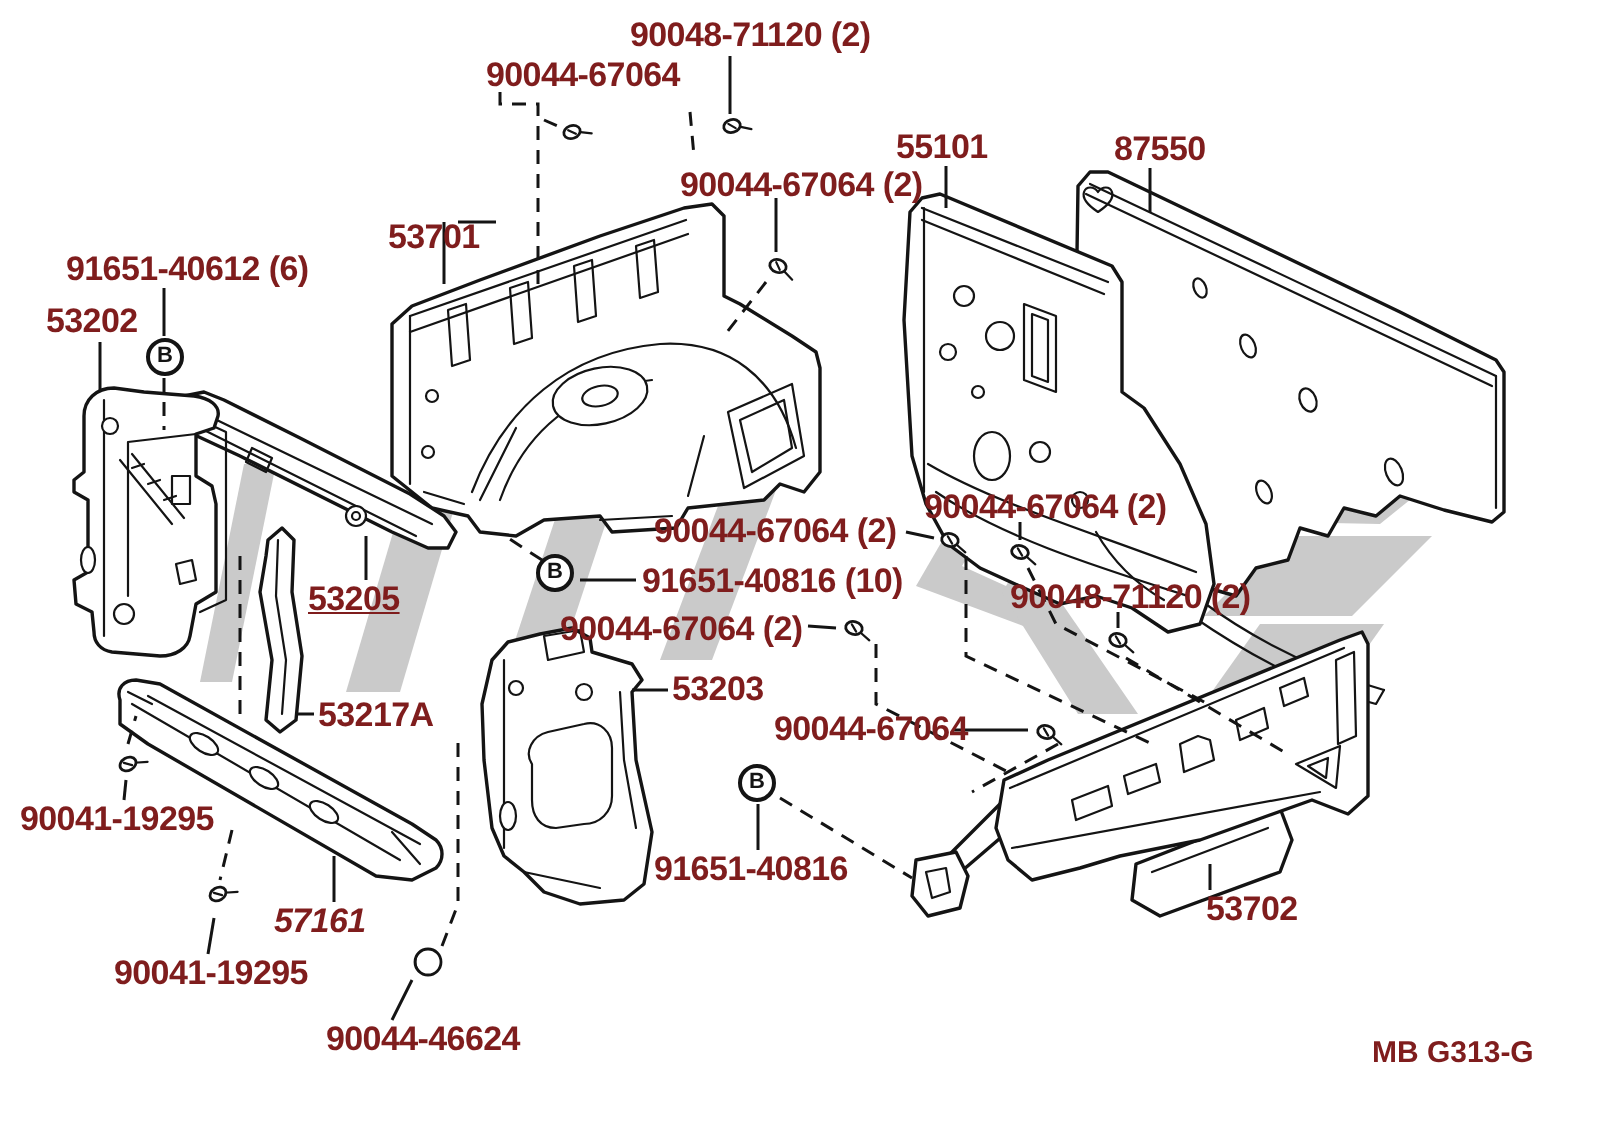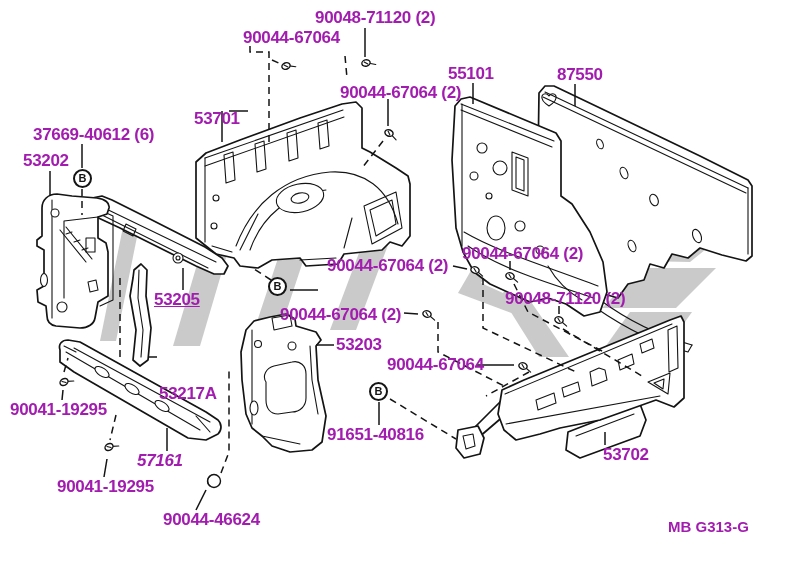--- a/index.html
+++ b/index.html
@@ -1,21 +1,21 @@
 <!DOCTYPE html>
 <html><head>
 <meta charset="utf-8">
 <style>
   html,body{margin:0;padding:0;background:#fff;}
   #stage{position:relative;width:800px;height:570px;background:#fff;overflow:hidden;
          font-family:"Liberation Sans",sans-serif;}
   #art{position:absolute;left:0;top:0;}
   .lbl{position:absolute;font:700 17px/1.05 "Liberation Sans",sans-serif;
-       letter-spacing:-0.3px;color:#a21caf;white-space:nowrap;}
-  .lbl.code{font-size:15px;letter-spacing:0;}
+       letter-spacing:-0.3px;color:#7f1d1d;white-space:nowrap;}
+  .lbl.code{font-size:15px;letter-spacing:0;margin-left:18px;}
   .bmark{position:absolute;width:19px;height:19px;border:2px solid #141414;border-radius:50%;
          box-sizing:border-box;background:#fff;color:#141414;text-align:center;
          font:700 11px/15px "Liberation Sans",sans-serif;z-index:5;}
   svg .part{fill:#ffffff;stroke:#141414;stroke-width:1.7;stroke-linejoin:round;stroke-linecap:round;}
   svg .det{fill:none;stroke:#141414;stroke-width:1.1;stroke-linejoin:round;stroke-linecap:round;}
   svg .hole{fill:#ffffff;stroke:#141414;stroke-width:1.1;}
   svg .lead{fill:none;stroke:#141414;stroke-width:1.5;}
   svg .dash{fill:none;stroke:#141414;stroke-width:1.5;stroke-dasharray:7 5;}
   svg .wm{fill:#cacaca;stroke:none;}
   svg .wmcut{fill:#ffffff;stroke:none;}
@@ -292,29 +292,30 @@
   <div class="bmark" style="left:73px;top:169px;">B</div>
   <div class="bmark" style="left:268px;top:277px;">B</div>
   <div class="bmark" style="left:369px;top:382px;">B</div>
 
   <div class="lbl" style="left:315px;top:9px;">90048-71120 (2)</div>
   <div class="lbl" style="left:243px;top:29px;">90044-67064</div>
   <div class="lbl" style="left:340px;top:84px;">90044-67064 (2)</div>
   <div class="lbl" style="left:448px;top:65px;">55101</div>
   <div class="lbl" style="left:557px;top:66px;">87550</div>
   <div class="lbl" style="left:194px;top:94px;margin-top:16px;">53701</div>
-  <div class="lbl" style="left:33px;top:126px;">37669-40612 (6)</div>
+  <div class="lbl" style="left:33px;top:126px;">91651-40612 (6)</div>
   <div class="lbl" style="left:23px;top:152px;">53202</div>
   <div class="lbl" style="left:327px;top:257px;">90044-67064 (2)</div>
   <div class="lbl" style="left:462px;top:245px;">90044-67064 (2)</div>
+  <div class="lbl" style="left:321px;top:282px;">91651-40816 (10)</div>
   <div class="lbl" style="left:505px;top:290px;">90048-71120 (2)</div>
   <div class="lbl" style="left:154px;top:291px;text-decoration:underline;">53205</div>
   <div class="lbl" style="left:280px;top:306px;">90044-67064 (2)</div>
   <div class="lbl" style="left:336px;top:336px;">53203</div>
-  <div class="lbl" style="left:159px;top:349px;margin-top:36px;">53217A</div>
+  <div class="lbl" style="left:159px;top:349px;">53217A</div>
   <div class="lbl" style="left:387px;top:356px;">90044-67064</div>
   <div class="lbl" style="left:10px;top:401px;">90041-19295</div>
   <div class="lbl" style="left:327px;top:426px;">91651-40816</div>
   <div class="lbl" style="left:137px;top:452px;font-style:italic;">57161</div>
   <div class="lbl" style="left:577px;top:446px;margin-left:26px;">53702</div>
   <div class="lbl" style="left:57px;top:478px;">90041-19295</div>
   <div class="lbl" style="left:163px;top:511px;">90044-46624</div>
   <div class="lbl code" style="left:668px;top:519px;">MB G313-G</div>
 
 </div>

